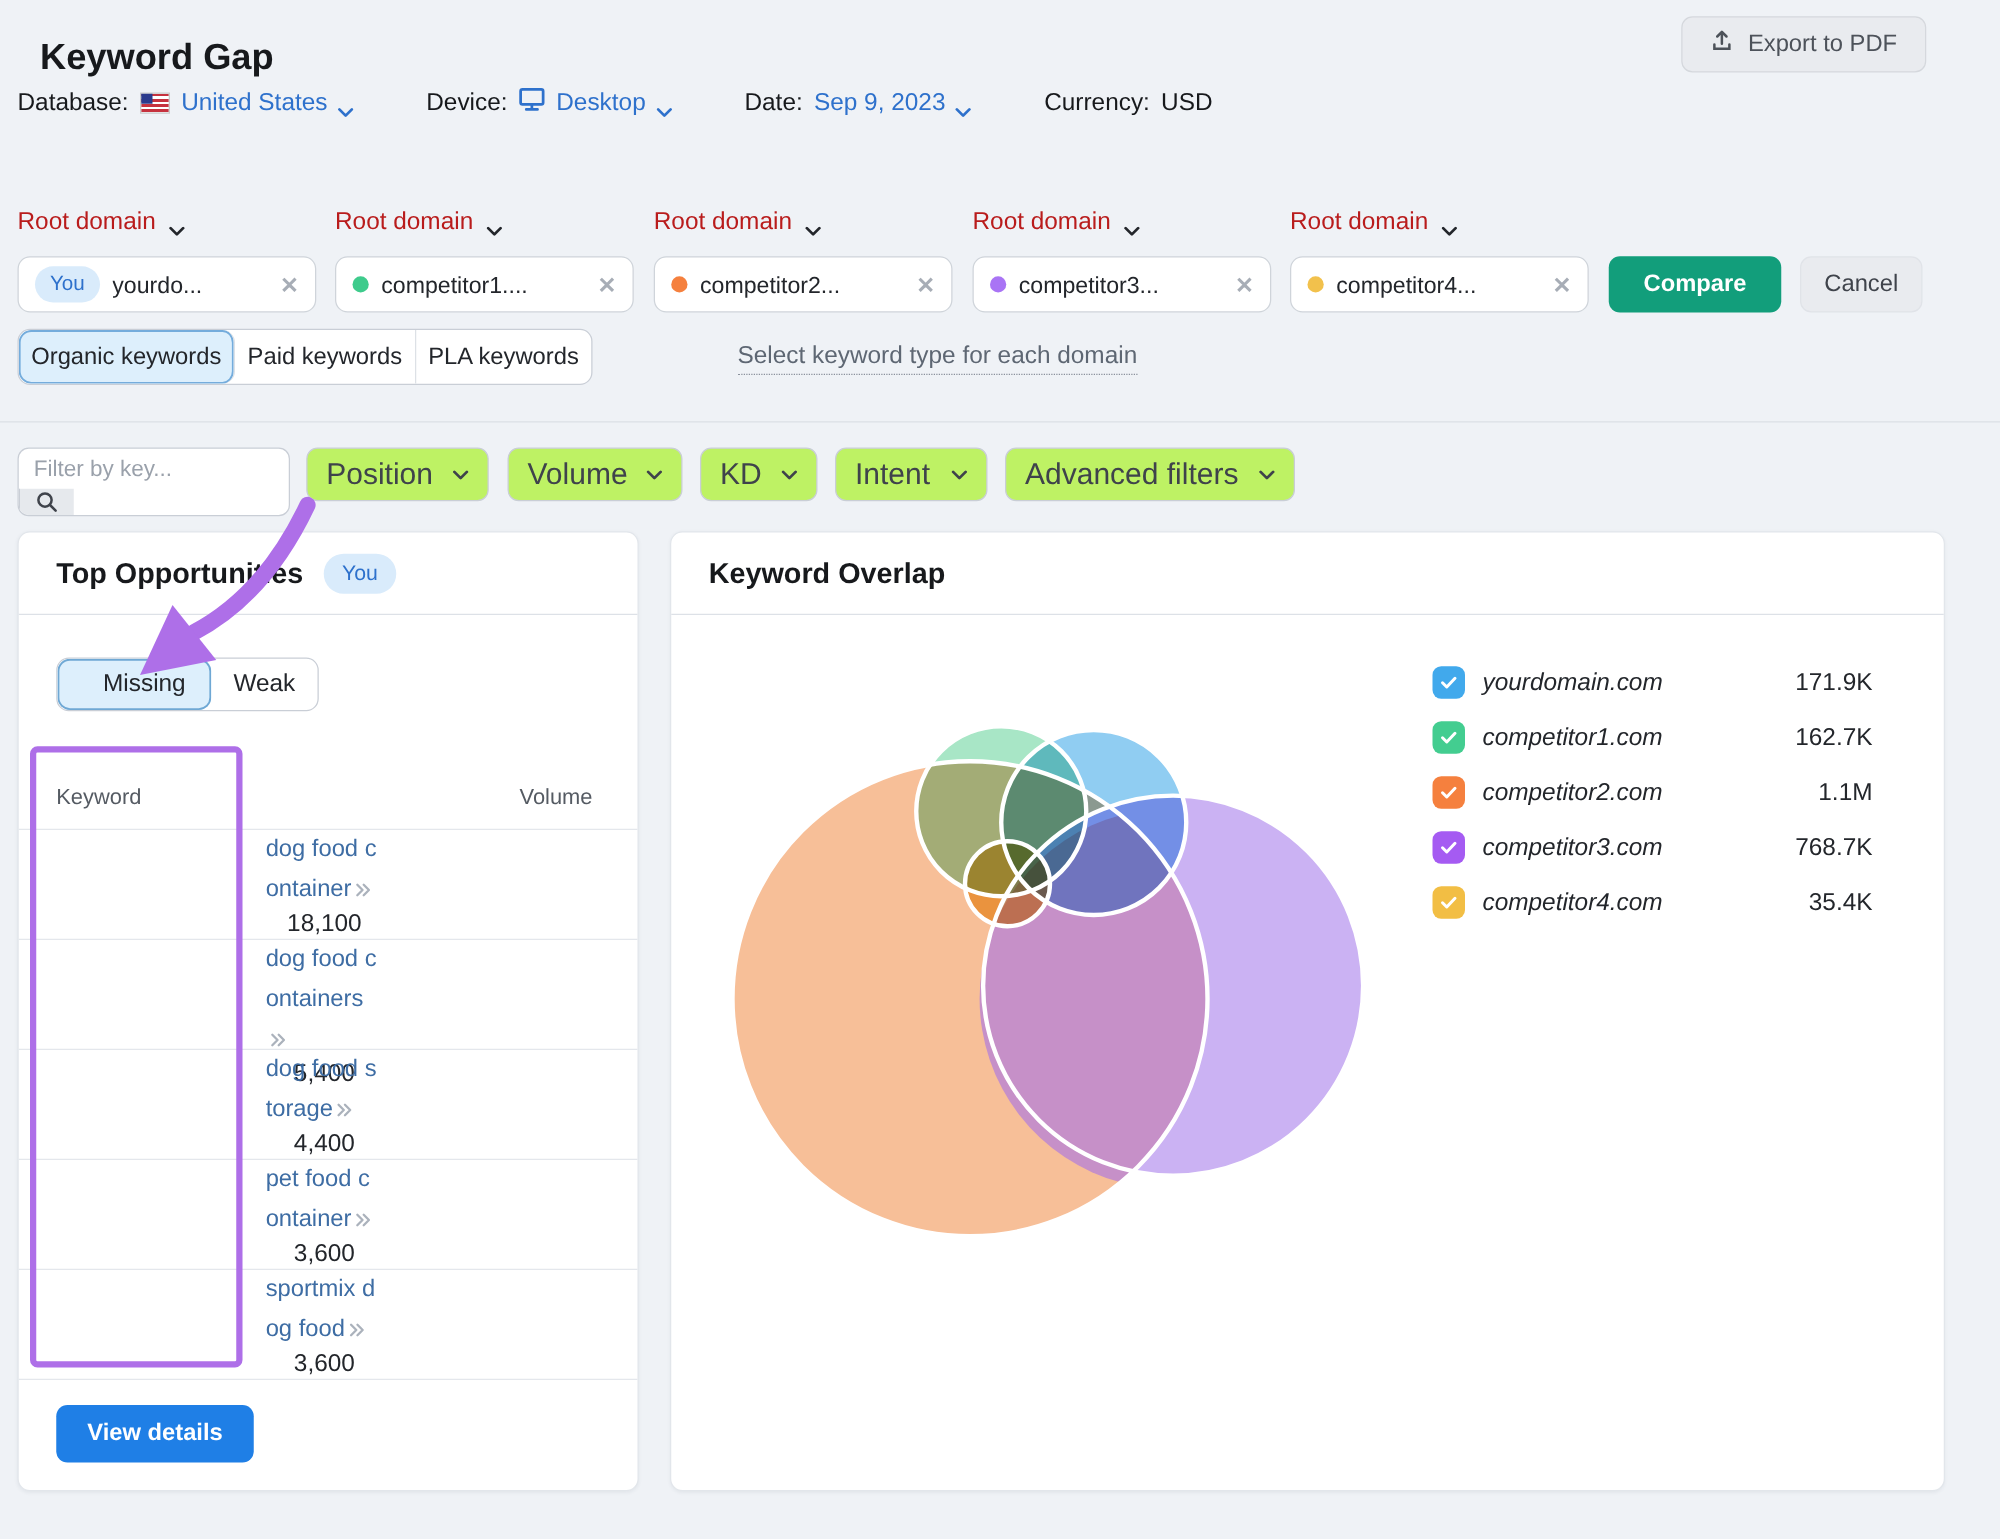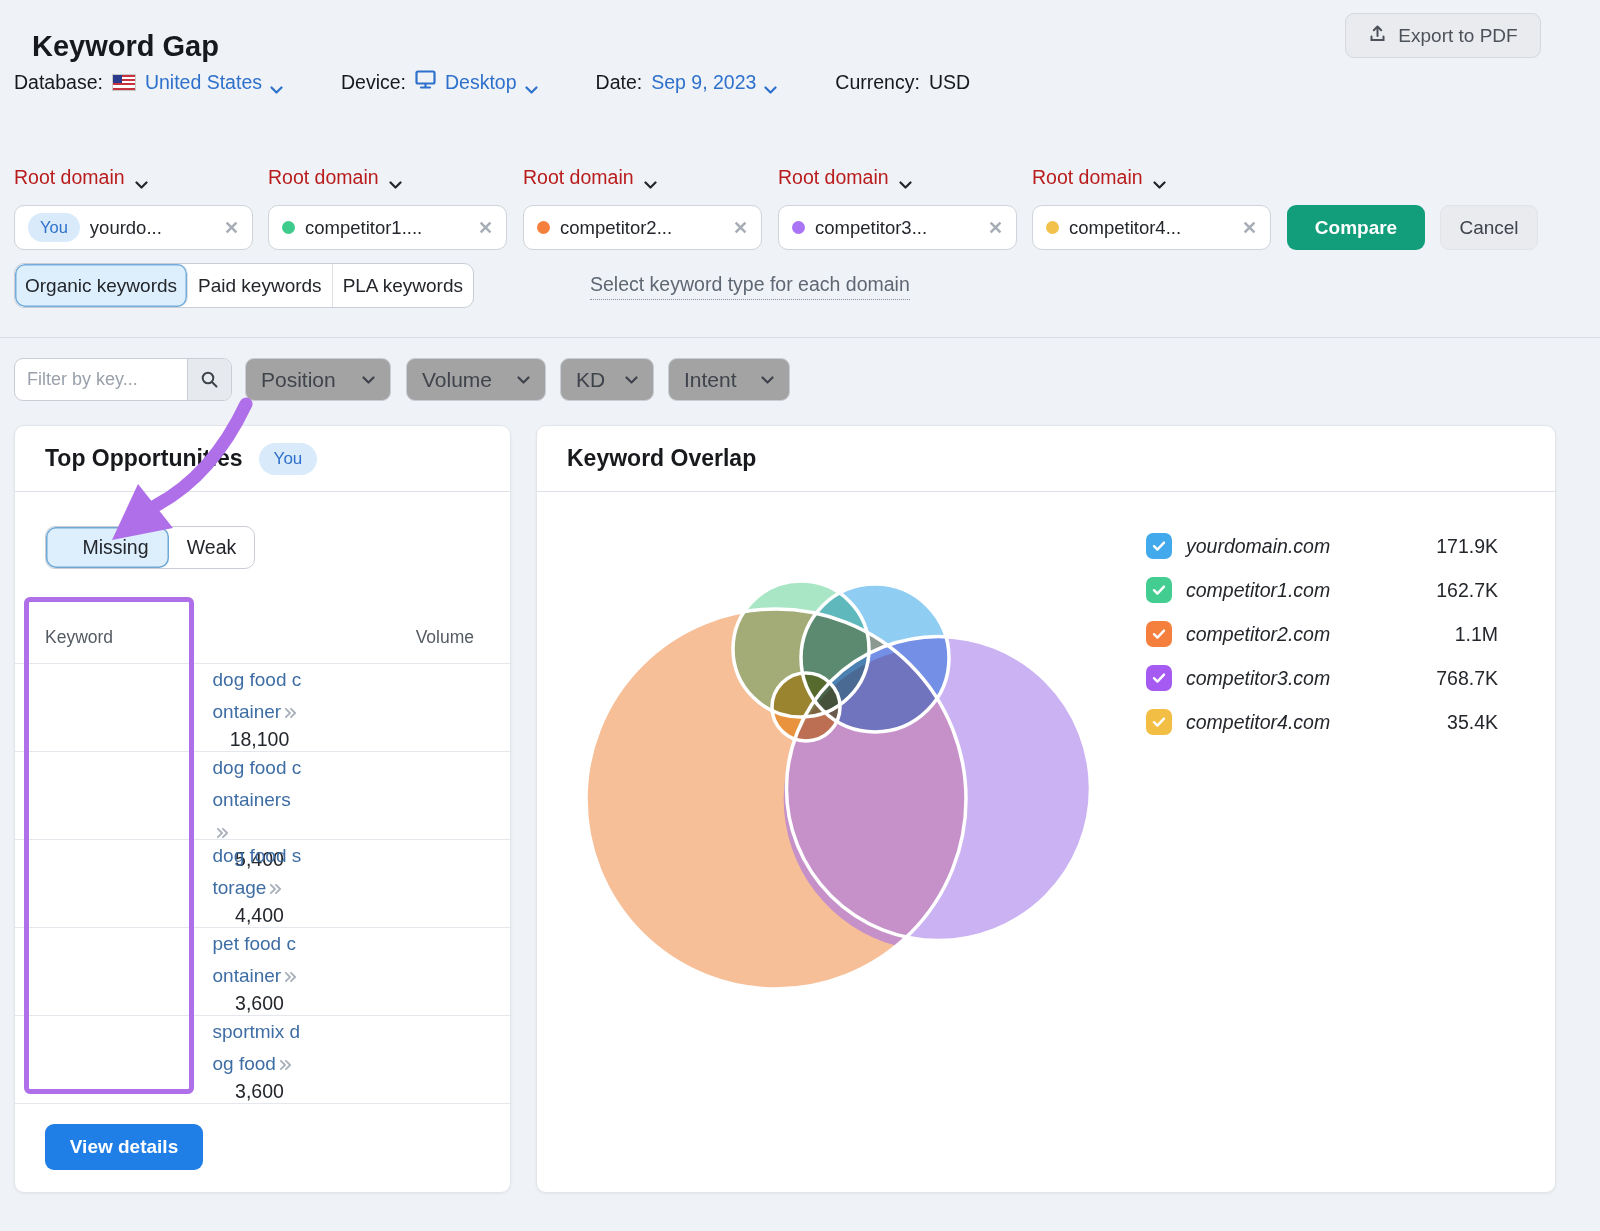--- a/index.html
+++ b/index.html
@@ -42,30 +42,30 @@
       border:1px solid #C9CED6;border-radius:10px;box-sizing:border-box;overflow:hidden;}
   .tab{display:flex;align-items:center;padding:0 10px;font-size:19px;color:#23262B;cursor:pointer;
       border-right:1px solid #DDE1E6;}
   .tab:last-child{border-right:none;}
   .tab.active{background:#DDEFFC;box-shadow:inset 0 0 0 1.5px #74ACDC;border-radius:10px;}
   .select-type-link{position:absolute;left:590px;top:273px;font-size:19.5px;color:#5E6773;cursor:pointer;
       border-bottom:1.5px dotted #8A919C;padding-bottom:3px;}
   .page-divider{position:absolute;left:0;top:337px;width:1600px;height:1px;background:#DBDFE5;}
 
   
-  .search-box{position:absolute;left:14px;top:358px;width:218px;height:43px;background:#fff;
-      border:1px solid #C9CED6;border-radius:9px;display:flex;box-sizing:border-box;overflow:hidden;}
+  .search-box{position:absolute;left:14px;top:358px;width:218px;height:55px;background:#fff;
+      border:1px solid #C9CED6;border-radius:9px;display:flex;box-sizing:border-box;overflow:hidden;flex-direction:column;}
   .search-input{flex:1;border:none;padding:0 12px;font-size:18px;color:#3F434B;outline:none;min-width:0;
       background:transparent;font-family:inherit;}
   .search-input::placeholder{color:#9AA1AB;}
   .search-btn{width:44px;background:#E6E9ED;border:none;border-left:1px solid #C9CED6;display:flex;
       align-items:center;justify-content:center;cursor:pointer;}
-  .filter-dd{position:absolute;top:358px;height:43px;background:#a3a3a3;border:1px solid #C9CED6;border-radius:9px;
+  .filter-dd{position:absolute;top:358px;height:43px;background:#bef264;border:1px solid #C9CED6;border-radius:9px;
       display:flex;align-items:center;justify-content:space-between;padding:0 15px;box-sizing:border-box;
-      font-size:21px;color:#3F434B;gap:12px;cursor:pointer;}
+      font-size:24px;color:#3F434B;gap:12px;cursor:pointer;}
   .dd-position{left:245px;width:146px;} .dd-volume{left:406px;width:140px;} .dd-kd{left:560px;width:94px;}
   .dd-intent{left:668px;width:122px;} .dd-advanced{left:804px;width:232px;}
 
   
   .card{position:absolute;top:425px;background:#fff;border:1px solid #E2E6EB;border-radius:10px;
       box-shadow:0 1px 3px rgba(40,50,60,.06);box-sizing:border-box;}
   .card-opps{left:14px;width:497px;height:768px;}
   .card-overlap{left:536px;width:1020px;height:768px;}
   .card-header{position:absolute;left:0;top:0;width:100%;height:66px;border-bottom:1px solid #DDE1E7;
       display:flex;align-items:center;padding:0 30px;gap:16px;box-sizing:border-box;}
@@ -262,20 +262,26 @@
     <svg width="13" height="8" viewBox="0 0 13 8" fill="none">
         <path d="M1.5 1.5 6.5 6.5 11.5 1.5" stroke="#3F434B" stroke-width="2.2" stroke-linecap="round" stroke-linejoin="round"></path>
       </svg>
   </div>
   <div class="filter-dd dd-intent">
     <span>Intent</span>
     <svg width="13" height="8" viewBox="0 0 13 8" fill="none">
         <path d="M1.5 1.5 6.5 6.5 11.5 1.5" stroke="#3F434B" stroke-width="2.2" stroke-linecap="round" stroke-linejoin="round"></path>
       </svg>
   </div>
+  <div class="filter-dd dd-advanced">
+    <span>Advanced filters</span>
+    <svg width="13" height="8" viewBox="0 0 13 8" fill="none">
+        <path d="M1.5 1.5 6.5 6.5 11.5 1.5" stroke="#3F434B" stroke-width="2.2" stroke-linecap="round" stroke-linejoin="round"></path>
+      </svg>
+  </div>
 
   <section class="card card-opps">
     <div class="card-header">
       <span class="card-title">Top Opportunities</span>
       <span class="you-badge">You</span>
     </div>
     <div class="mw-toggle">
       <div class="mw-seg mw-missing">Missing</div>
       <div class="mw-seg mw-weak">Weak</div>
     </div>

